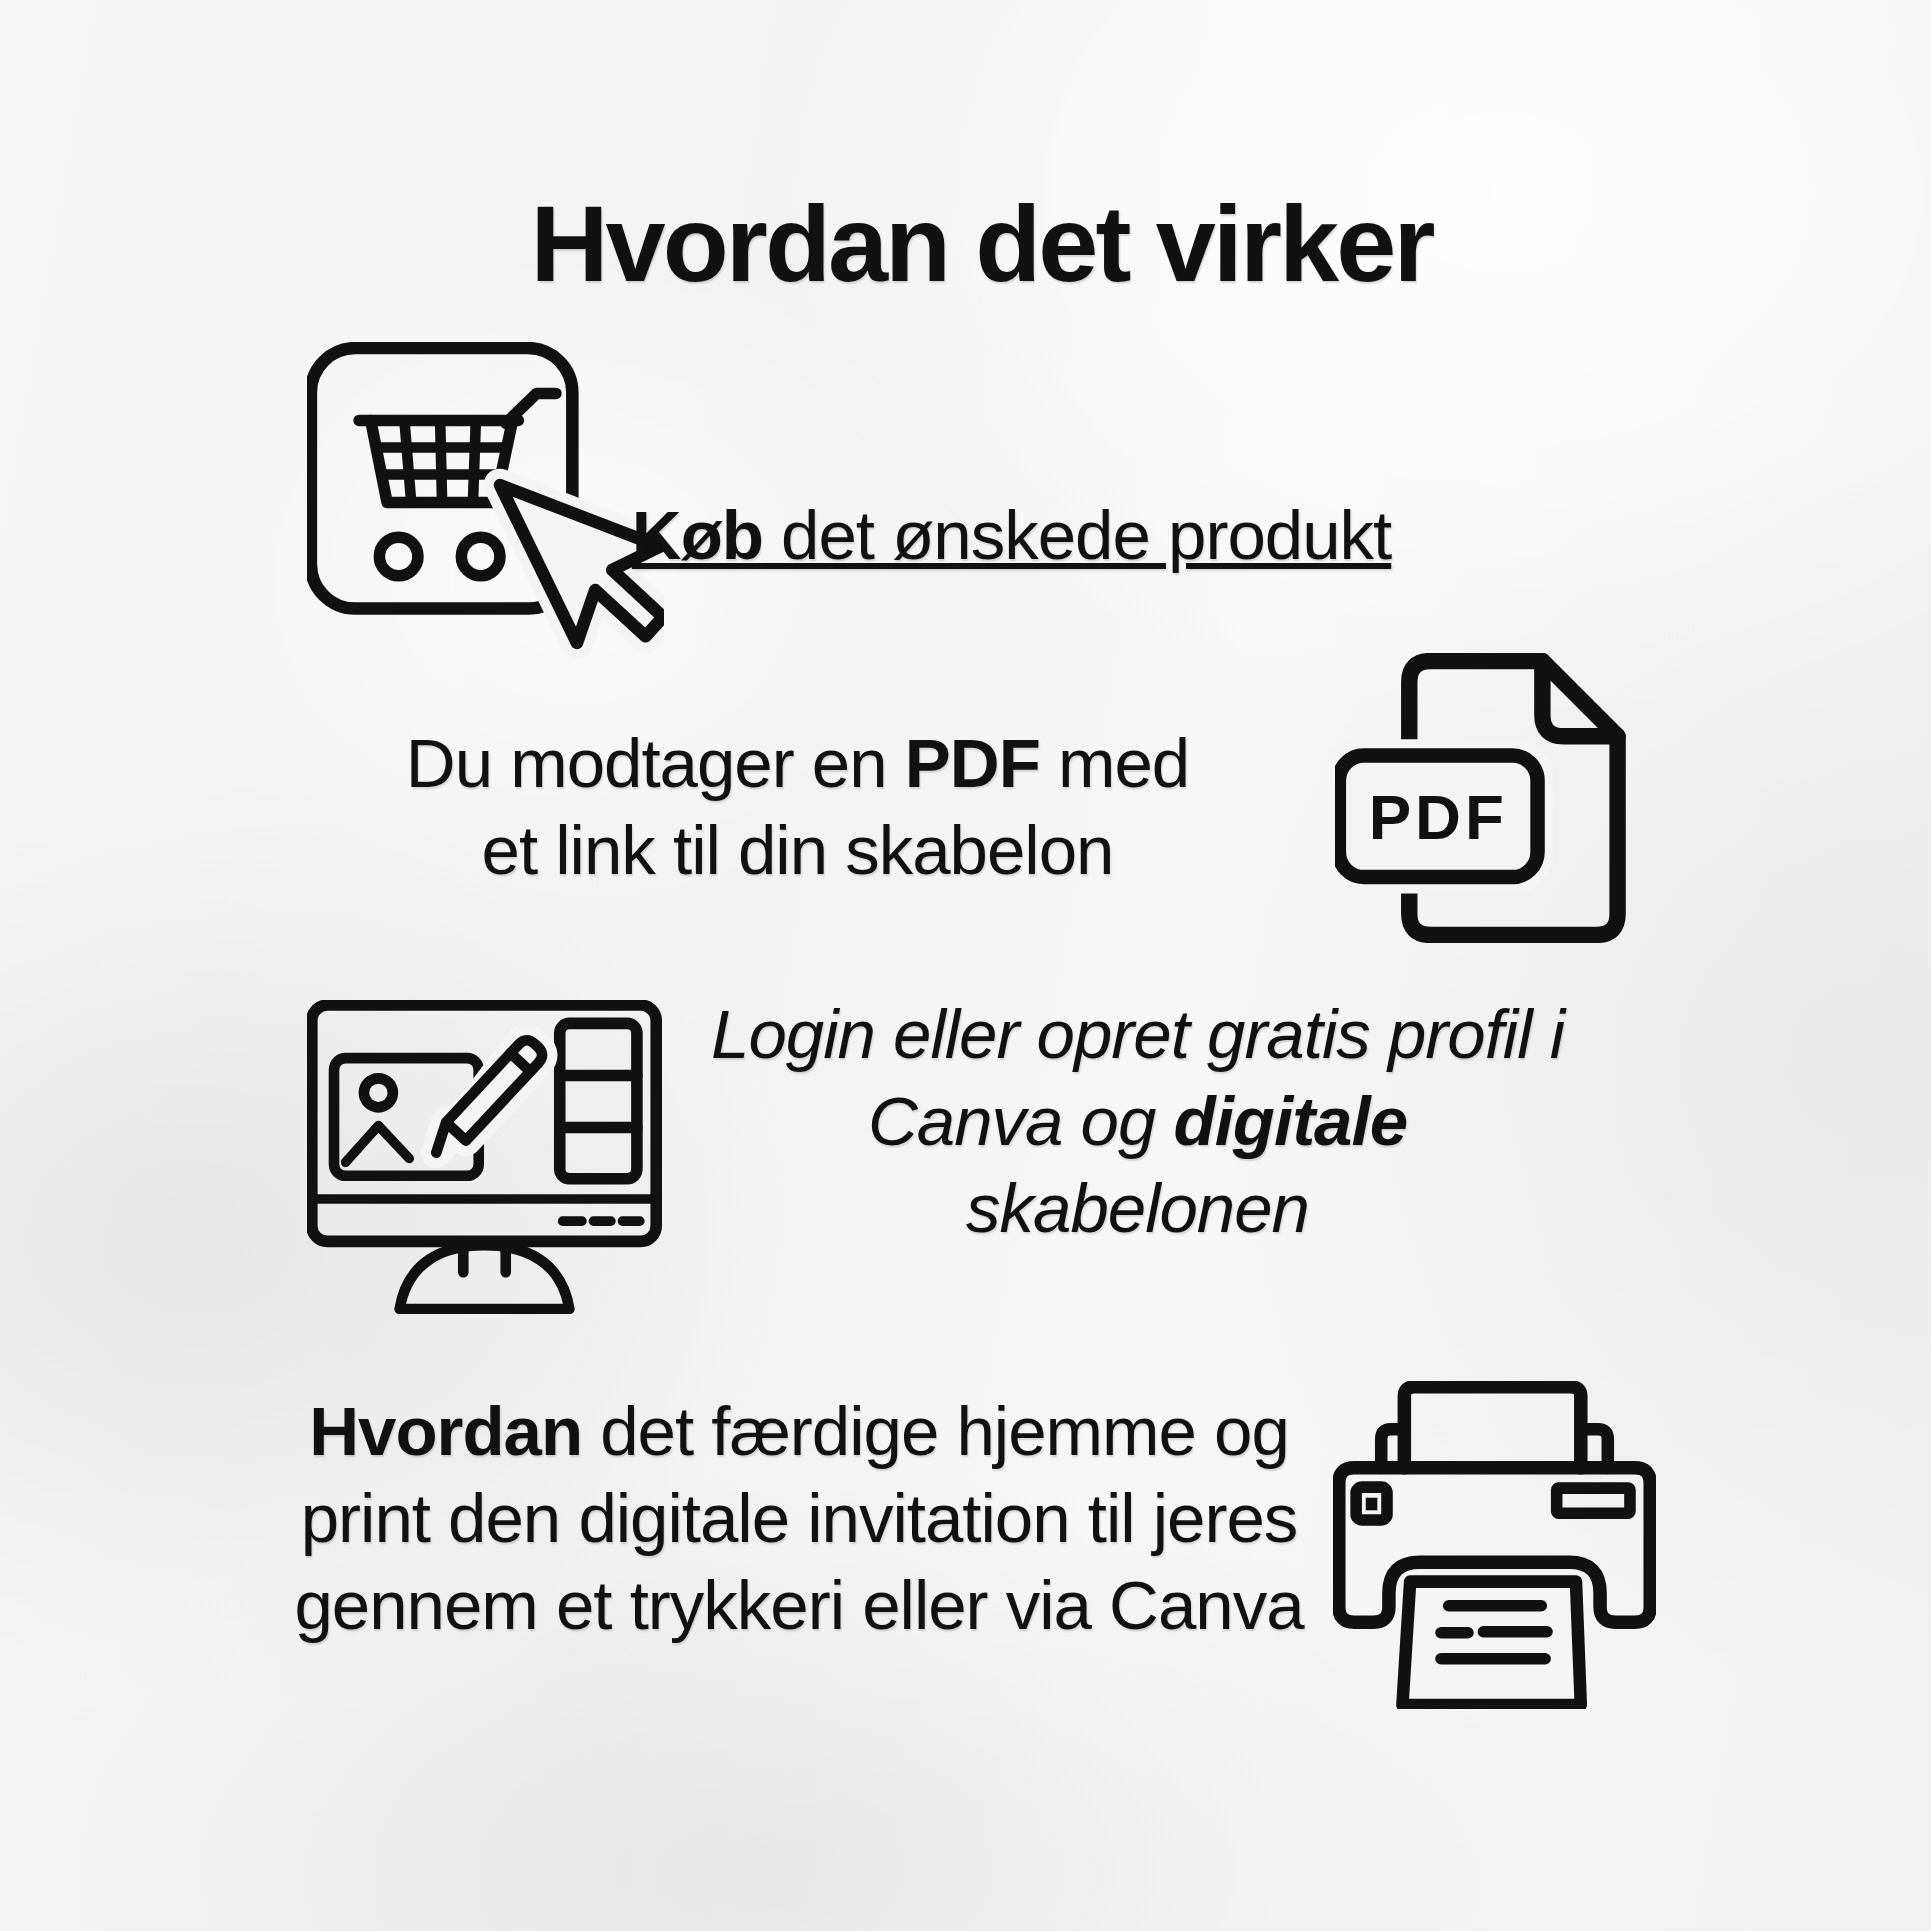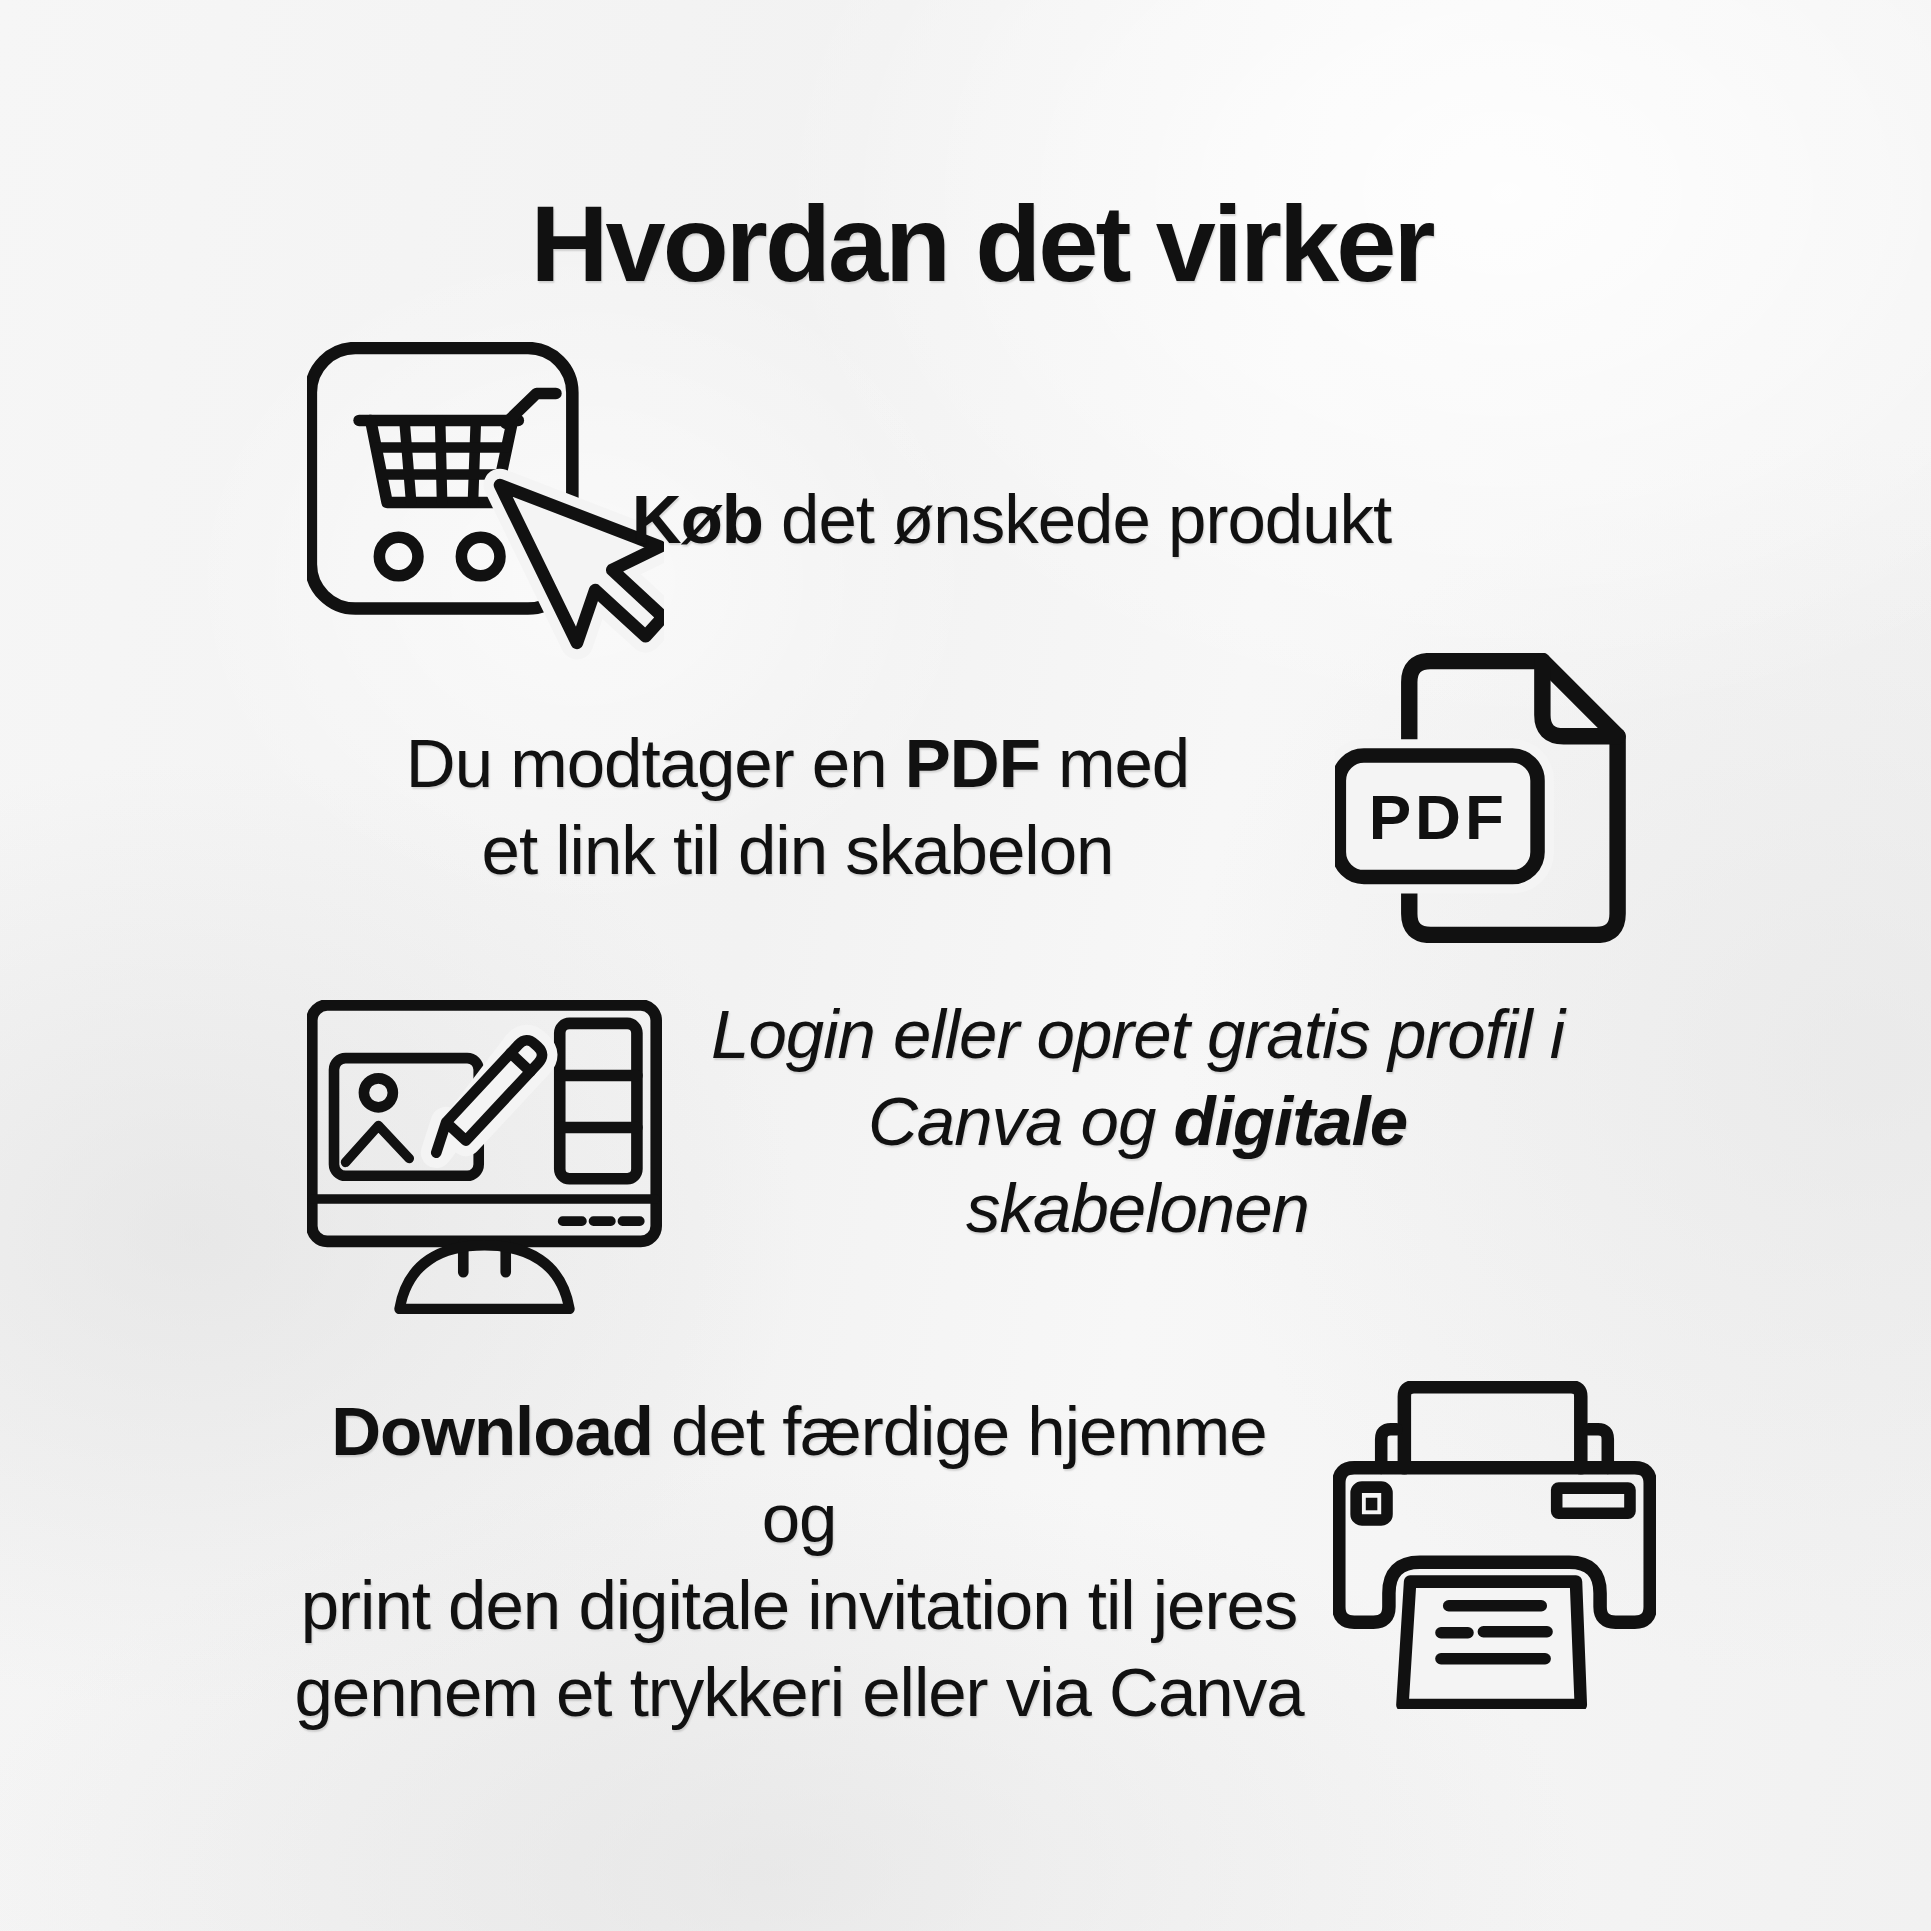--- a/index.html
+++ b/index.html
@@ -54,21 +54,21 @@
 
     <circle class="ink" stroke-width="12" cx="95" cy="222" r="20"></circle>
     <circle class="ink" stroke-width="12" cx="180" cy="222" r="20"></circle>
 
     <g transform="translate(200,148) rotate(-26)">
       <path class="halo" stroke-width="34" d="M0,0 L0,182 L41,141 L67,207 L92,197 L66,130 L121,130 Z"></path>
       <path class="ink bgfill" stroke-width="13" d="M0,0 L0,182 L41,141 L67,207 L92,197 L66,130 L121,130 Z"></path>
     </g>
   </svg>
 
-  <div class="textblock" style="left:577px;top:476px;width:869px;">
+  <div class="textblock" style="left:577px;top:492px;width:869px;text-decoration:underline;">
     <div class="line"><span class="b">Køb</span><span> det ønskede produkt</span></div>
   </div>
 
   <div class="textblock" style="left:363px;top:720px;width:869px;">
     <div class="line"><span>Du modtager en </span><span class="b">PDF</span><span> med</span></div>
     <div class="line"><span>et link til din skabelon</span></div>
   </div>
 
   <svg class="icon" style="left:1335px;top:653px;" width="299" height="290" viewBox="0 0 310 300" aria-hidden="true">
 
@@ -102,21 +102,21 @@
       <path class="ink" stroke-width="11" d="M-14,-128 H14"></path>
     </g>
   </svg>
 
   <div class="textblock" style="left:703px;top:991px;width:869px;font-style:italic;">
     <div class="line"><span>Login eller opret gratis profil i</span></div>
     <div class="line"><span>Canva og </span><span class="b">digitale</span><span> skabelonen</span></div>
   </div>
 
   <div class="textblock" style="left:292px;top:1388px;width:1014px;">
-    <div class="line"><span class="b">Download</span><span> det færdige hjemme og</span></div>
+    <div class="line"><span class="b">Hvordan</span><span> det færdige hjemme og</span></div>
     <div class="line"><span>print den digitale invitation til jeres</span></div>
     <div class="line"><span>gennem et trykkeri eller via Canva</span></div>
   </div>
 
   <svg class="icon" style="left:1333px;top:1381px;" width="323" height="328" viewBox="0 0 335 340" aria-hidden="true">
 
     <path class="ink" stroke-width="14" d="M74,90 V16 Q74,6 84,6 H247 Q257,6 257,16 V90"></path>
     <path class="ink" stroke-width="13" d="M50,90 V60 Q50,50 60,50 H66"></path>
     <path class="ink" stroke-width="13" d="M265,50 H275 Q285,50 285,60 V90"></path>
 

